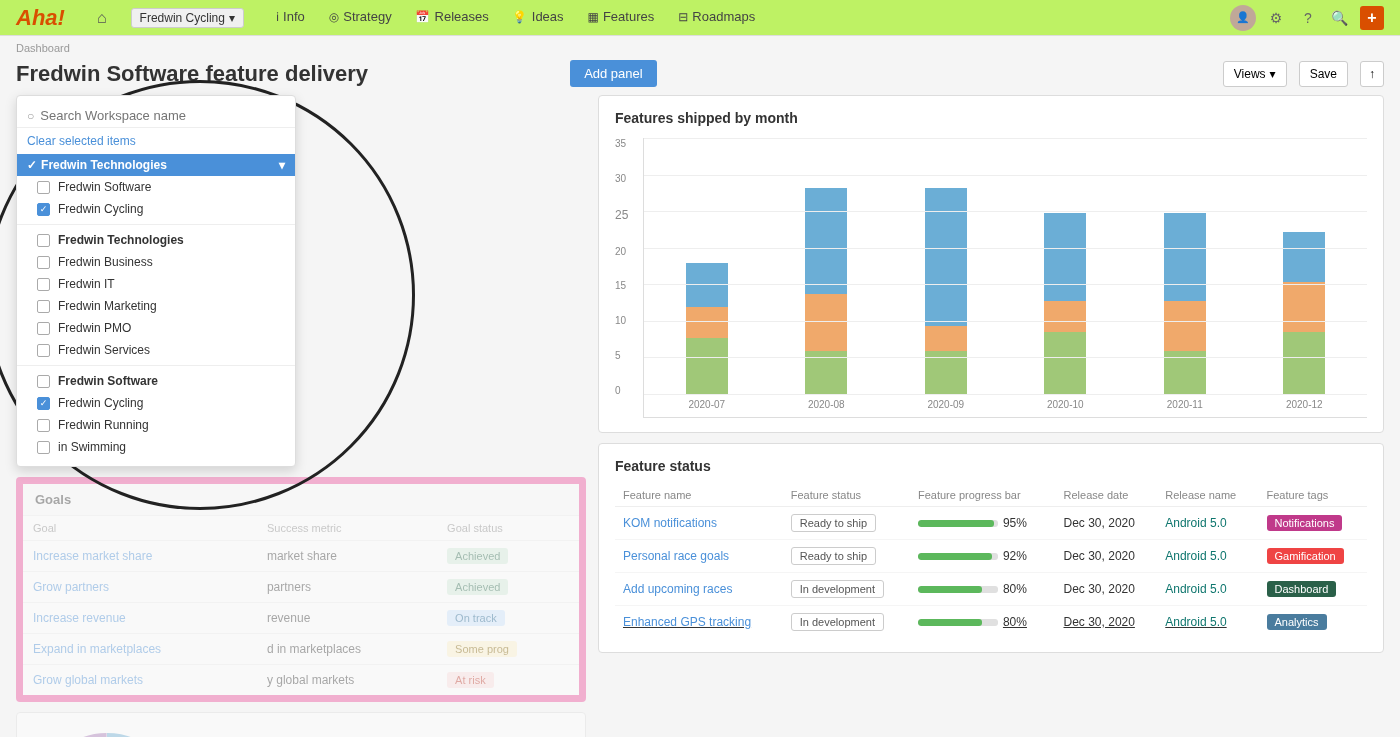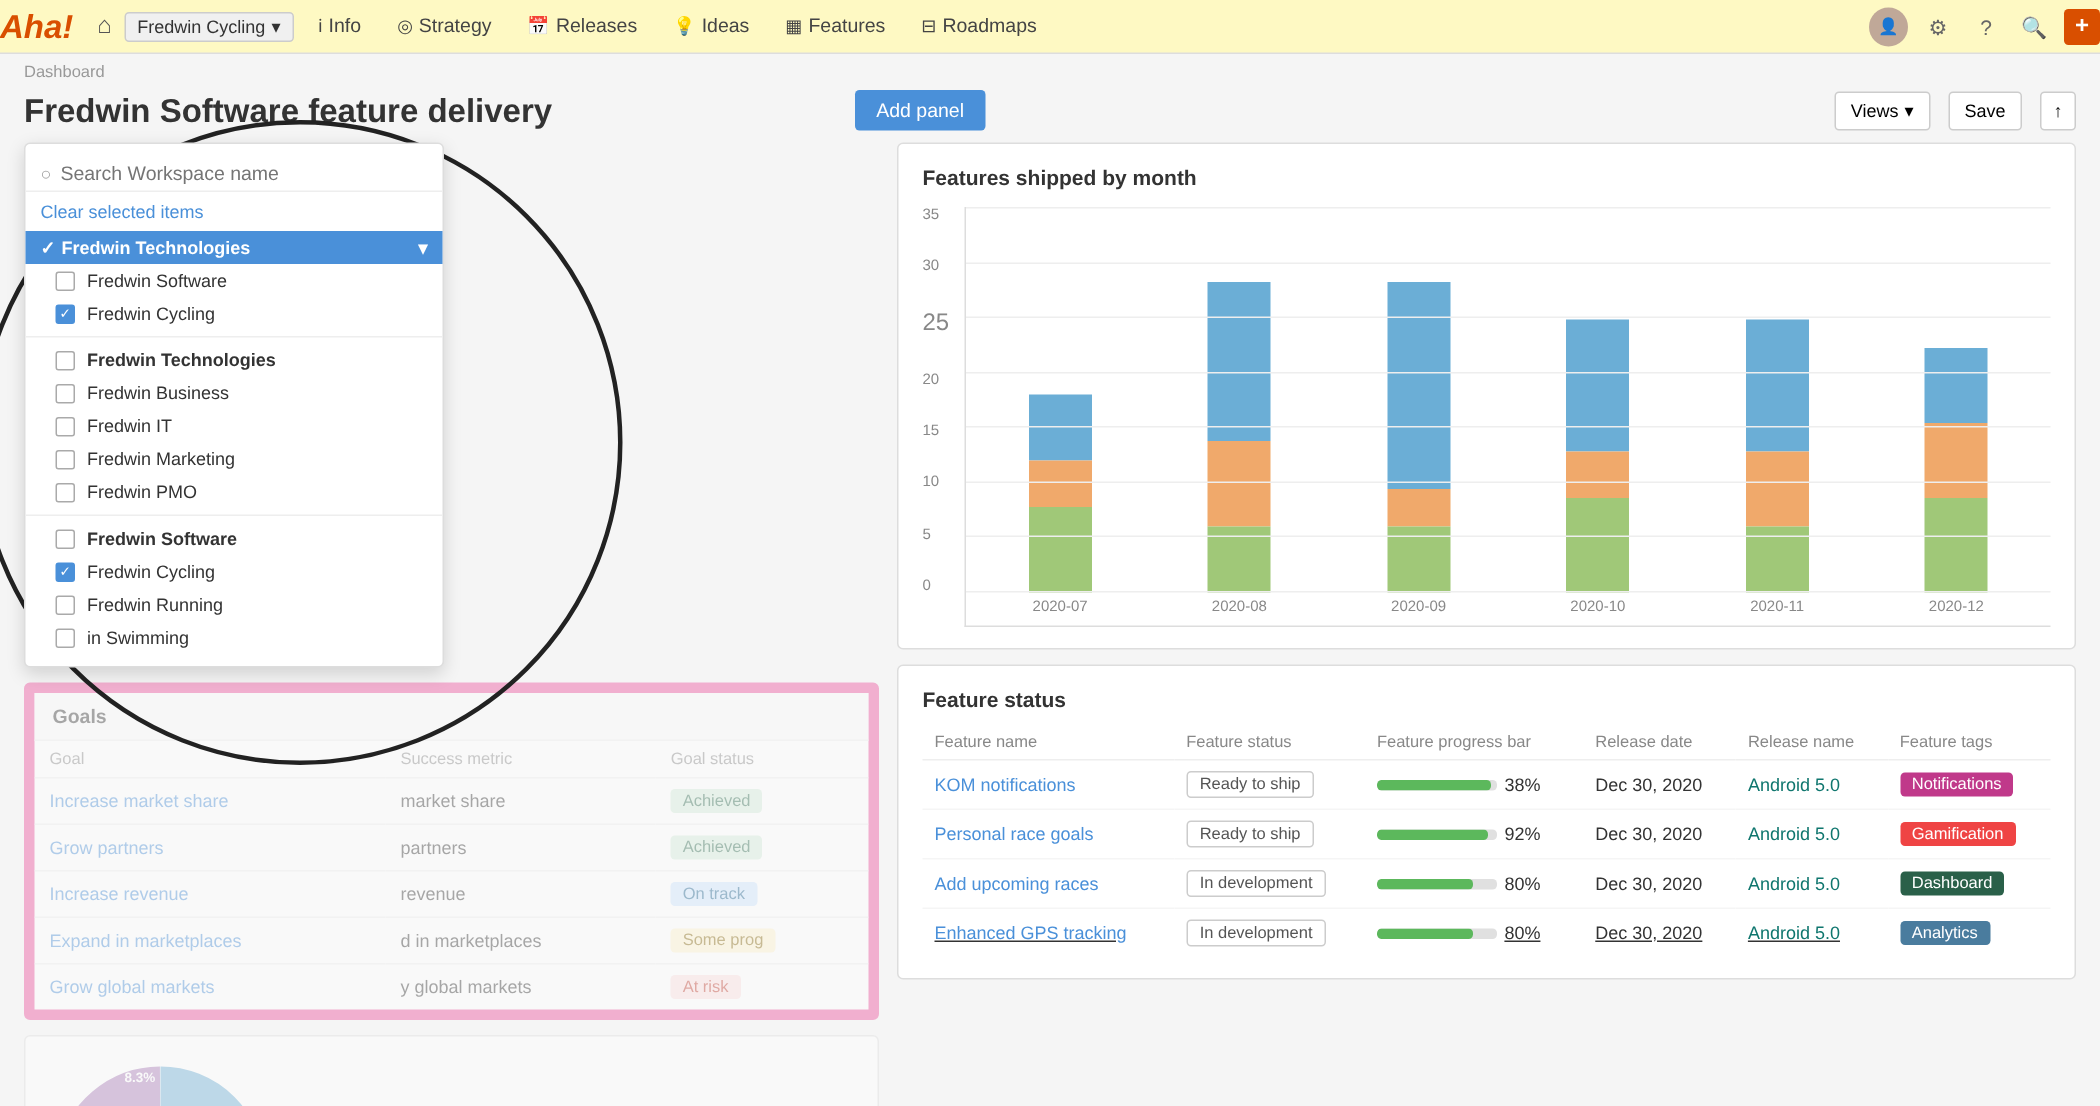--- a/index.html
+++ b/index.html
@@ -1,19 +1,19 @@
 <!DOCTYPE html>
 <html><head>
   <meta charset="utf-8">
   <style>
     * { box-sizing: border-box; margin: 0; padding: 0; }
     body { font-family: -apple-system, BlinkMacSystemFont, 'Segoe UI', sans-serif; font-size: 13px; background: #f5f5f5; color: #333; overflow: hidden; }
 
     
-    .top-nav { display: flex; align-items: center; background: #fef9c3; border-bottom: 1px solid #ddd; height: 36px; padding: 0 0; gap: 0; }
+    .top-nav { display: flex; align-items: center; background: #bef264; border-bottom: 1px solid #ddd; height: 36px; padding: 0 16px; gap: 16px; }
     .nav-logo { color: #d94f00; font-size: 22px; font-weight: 900; font-style: italic; margin-right: 8px; cursor: pointer; }
     .nav-home { padding: 0 8px; font-size: 16px; color: #555; cursor: pointer; }
     .nav-workspace { background: #f0f0f0; border: 1px solid #ccc; border-radius: 3px; padding: 2px 8px; font-size: 12px; cursor: pointer; display: flex; align-items: center; gap: 4px; margin-right: 4px; }
     .nav-links { display: flex; align-items: center; gap: 0; flex: 1; }
     .nav-link { padding: 0 12px; height: 36px; display: flex; align-items: center; font-size: 13px; color: #444; cursor: pointer; gap: 4px; border-bottom: 2px solid transparent; text-decoration: none; }
     .nav-link-icon { font-size: 12px; }
     .nav-right { display: flex; align-items: center; gap: 8px; margin-left: auto; }
     .nav-avatar { width: 26px; height: 26px; border-radius: 50%; background: #c0a898; overflow: hidden; display: flex; align-items: center; justify-content: center; font-size: 11px; color: #fff; cursor: pointer; }
     .nav-icon-btn { width: 24px; height: 24px; display: flex; align-items: center; justify-content: center; cursor: pointer; color: #666; font-size: 14px; }
     .nav-add-btn { width: 24px; height: 24px; display: flex; align-items: center; justify-content: center; cursor: pointer; color: #fff; background: #d94f00; border-radius: 3px; font-size: 16px; font-weight: bold; }
@@ -183,20 +183,24 @@
         <span>Fredwin IT</span>
       </div>
       <div class="ws-item">
         <div class="ws-checkbox"></div>
         <span>Fredwin Marketing</span>
       </div>
       <div class="ws-item">
         <div class="ws-checkbox"></div>
         <span>Fredwin PMO</span>
       </div>
+      <div class="ws-item">
+        <div class="ws-checkbox"></div>
+        <span>Fredwin Services</span>
+      </div>
 
       <div class="ws-group-sep"></div>
 
       <div class="ws-item bold-label">
         <div class="ws-checkbox"></div>
         <span style="font-weight:700">Fredwin Software</span>
       </div>
       <div class="ws-item">
         <div class="ws-checkbox checked">✓</div>
         <span>Fredwin Cycling</span>
@@ -280,21 +284,21 @@
       <div class="chart-title">Features shipped by month</div>
       <div class="bar-chart-area">
         <div style="display:flex; flex:1; gap:0;">
 
           <div style="display:flex; flex-direction:column-reverse; justify-content:space-between; width:28px; padding-bottom:22px;">
             <span style="font-size:10px;color:#888;">0</span>
             <span style="font-size:10px;color:#888;">5</span>
             <span style="font-size:10px;color:#888;">10</span>
             <span style="font-size:10px;color:#888;">15</span>
             <span style="font-size:10px;color:#888;">20</span>
-            <span style="font-size:16px;color:#888;">25</span>
+            <span style="font-size:12px;color:#888;">25</span>
             <span style="font-size:10px;color:#888;">30</span>
             <span style="font-size:10px;color:#888;">35</span>
           </div>
 
           <div style="flex:1; display:flex; flex-direction:column; border-left:1px solid #ddd; border-bottom:1px solid #ddd; position:relative;">
 
             <div style="position:absolute;top:0;left:0;right:0;bottom:22px;display:flex;flex-direction:column;justify-content:space-between;pointer-events:none;">
               <div style="border-top:1px solid #eee;width:100%;"></div>
               <div style="border-top:1px solid #eee;width:100%;"></div>
               <div style="border-top:1px solid #eee;width:100%;"></div>
@@ -378,21 +382,21 @@
         </thead>
         <tbody id="feature-status-tbody">
             <tr>
     <td><a class="feature-link">KOM notifications</a></td>
     <td><span class="fs-badge">Ready to ship</span></td>
     <td>
       <div class="progress-bar">
         <div class="progress-track">
           <div class="progress-fill" style="width:95%"></div>
         </div>
-        <span>38%</span>
+        <span>95%</span>
       </div>
     </td>
     <td>Dec 30, 2020</td>
     <td><a class="release-link">Android 5.0</a></td>
     <td><span class="tag-badge tag-notifications">Notifications</span></td>
   </tr>
             <tr>
     <td><a class="feature-link">Personal race goals</a></td>
     <td><span class="fs-badge">Ready to ship</span></td>
     <td>

